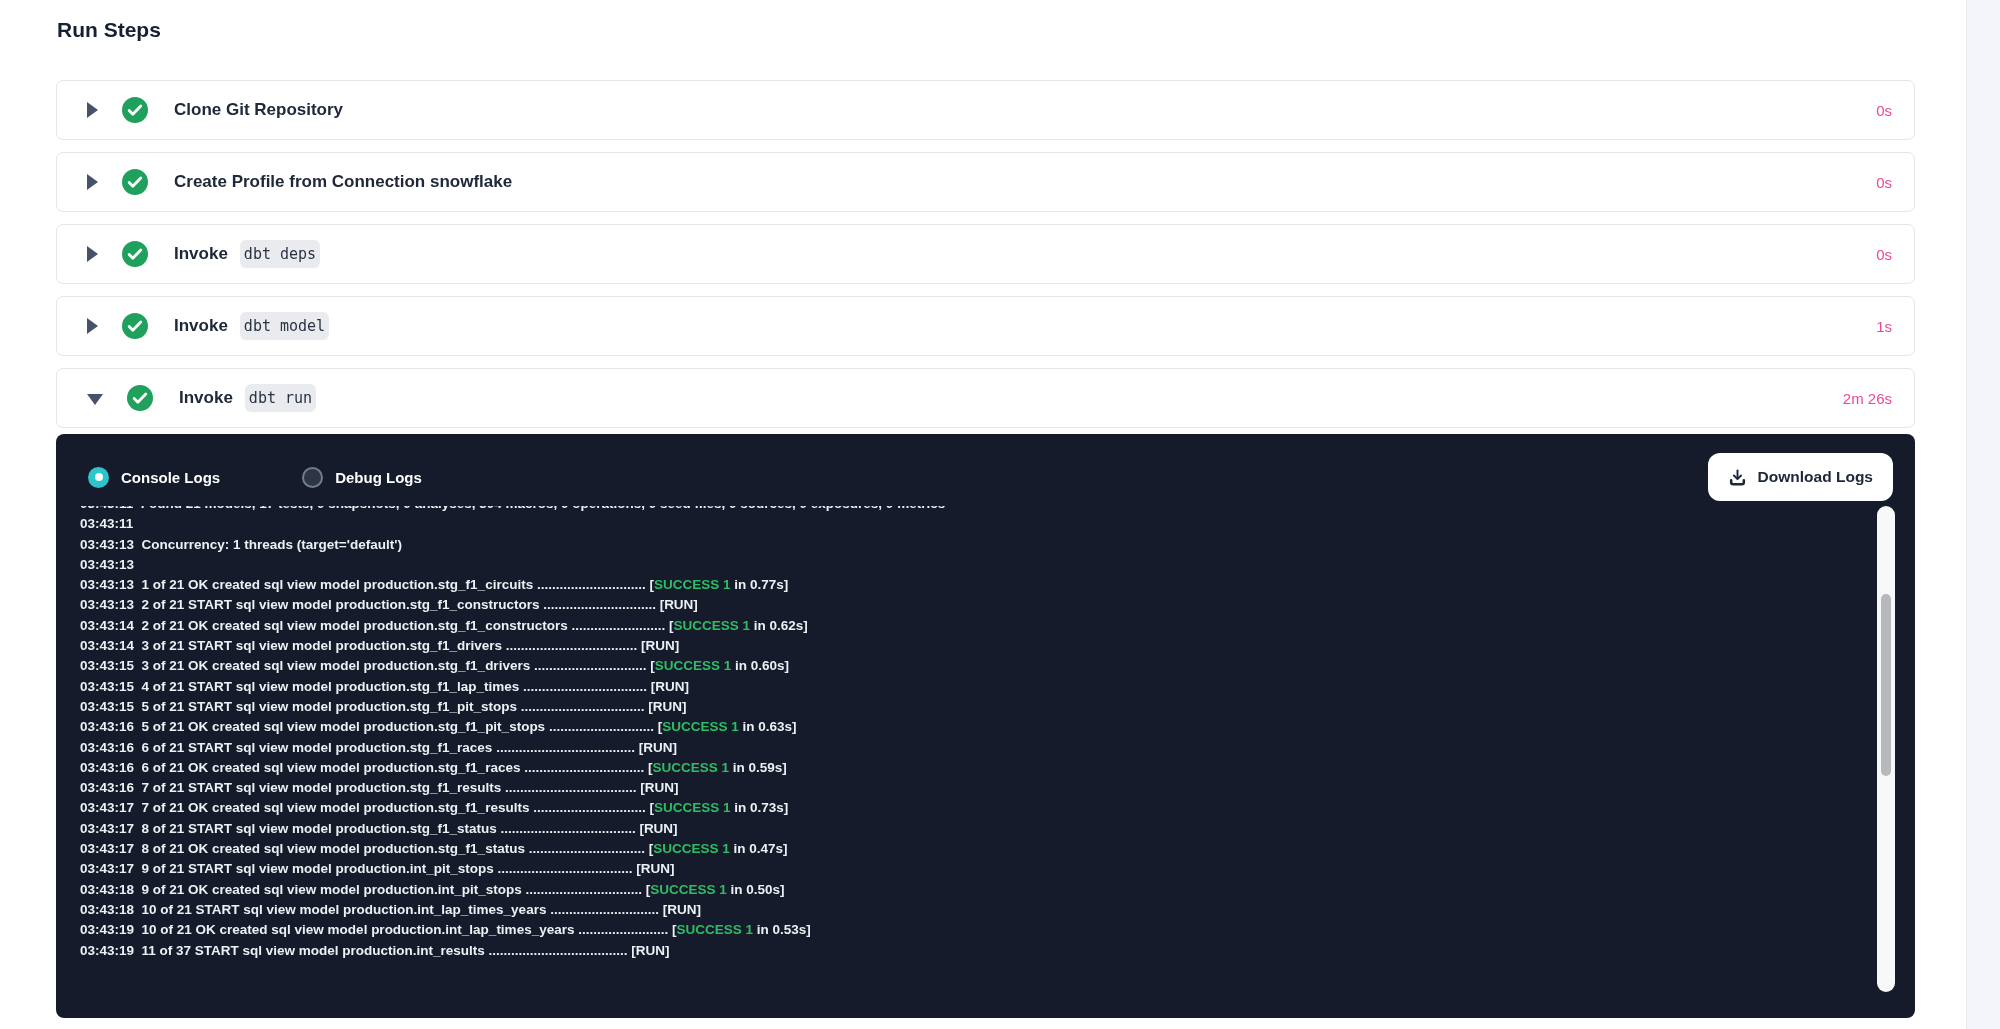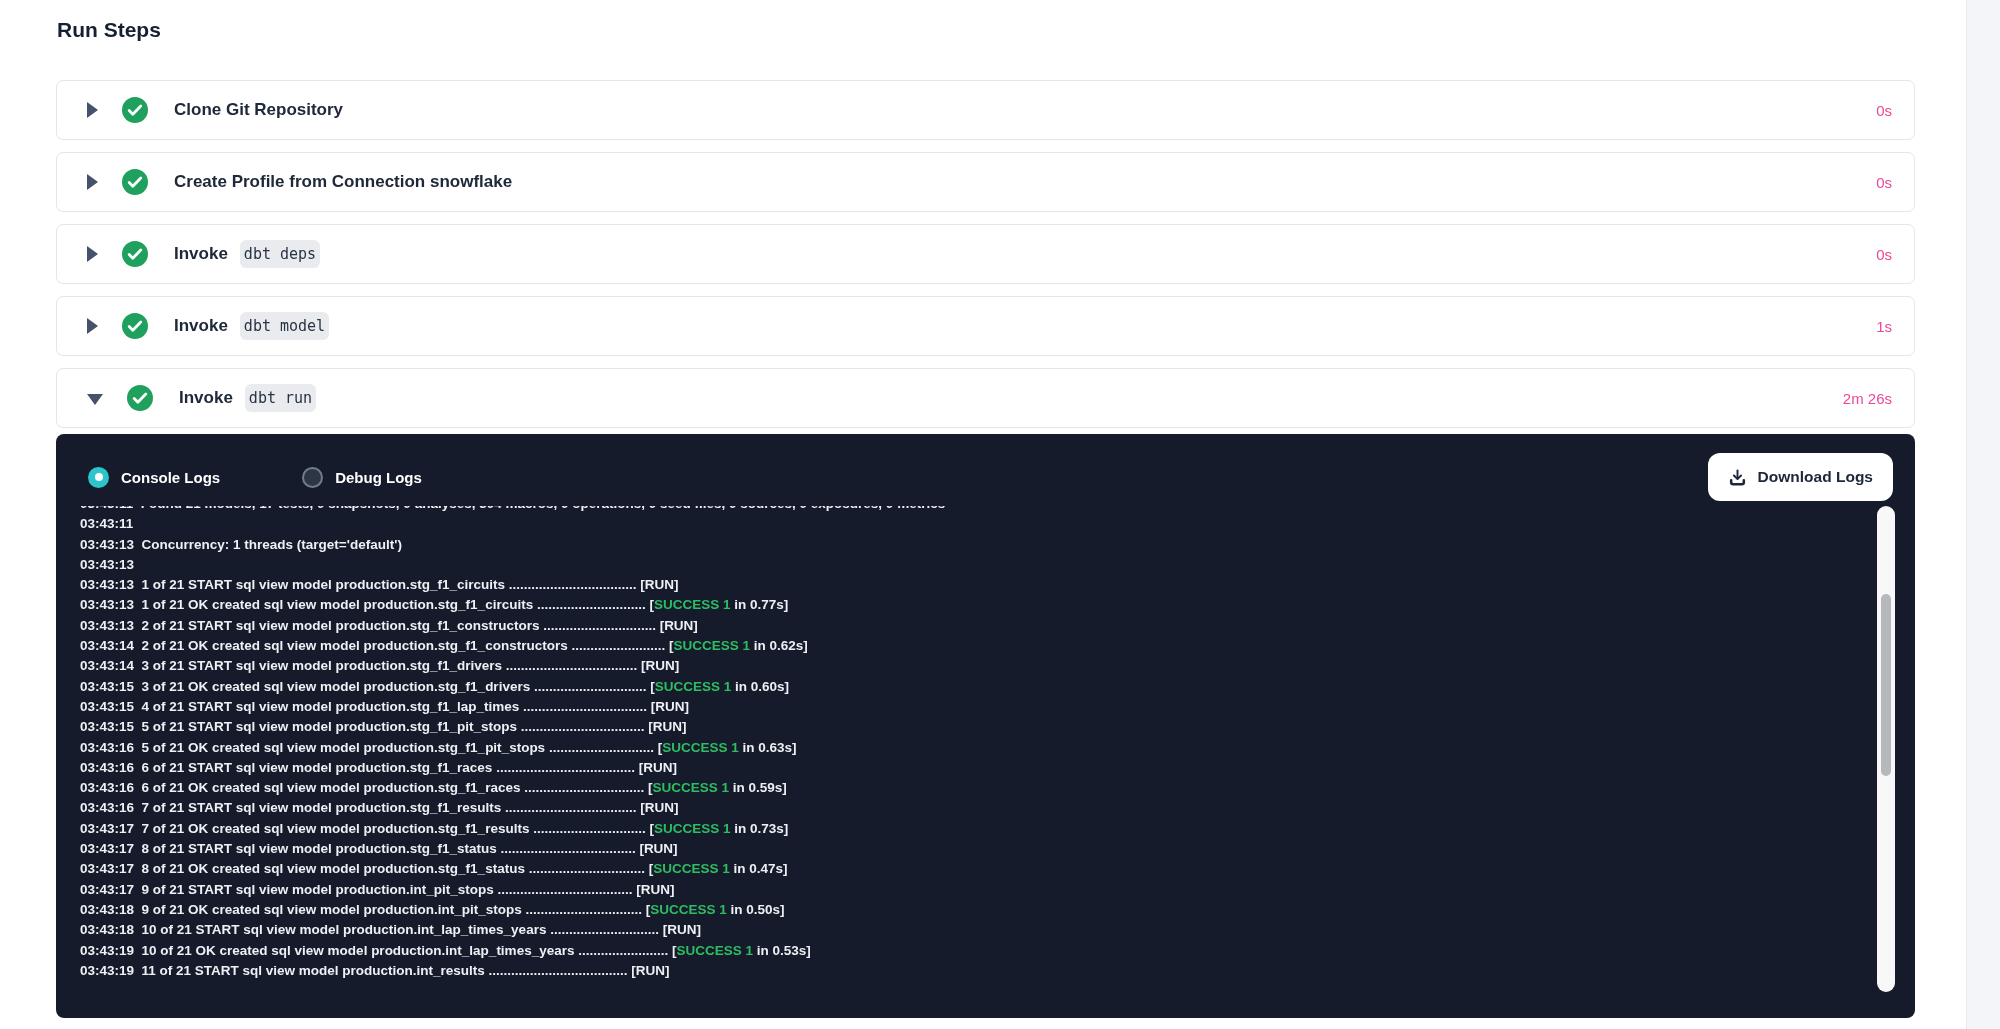--- a/index.html
+++ b/index.html
@@ -155,21 +155,20 @@
   <div class="log-viewport">
     <div class="log-lines" id="log-lines">
   <div class="log-line"><span>03:43:11  Found 21 models, 17 tests, 0 snapshots, 0 analyses, 304 macros, 0 operations, 0 seed files, 0 sources, 0 exposures, 0 metrics</span><span class="log-green"></span><span></span></div>
 
   <div class="log-line"><span>03:43:11  </span><span class="log-green"></span><span></span></div>
 
   <div class="log-line"><span>03:43:13  Concurrency: 1 threads (target='default')</span><span class="log-green"></span><span></span></div>
 
   <div class="log-line"><span>03:43:13  </span><span class="log-green"></span><span></span></div>
 
-  <div class="log-line"><span>03:43:13  1 of 21 START sql view model production.stg_f1_circuits .................................. [RUN]</span><span class="log-green"></span><span></span></div>
 
   <div class="log-line"><span>03:43:13  1 of 21 OK created sql view model production.stg_f1_circuits ............................. [</span><span class="log-green">SUCCESS 1</span><span> in 0.77s]</span></div>
 
   <div class="log-line"><span>03:43:13  2 of 21 START sql view model production.stg_f1_constructors .............................. [RUN]</span><span class="log-green"></span><span></span></div>
 
   <div class="log-line"><span>03:43:14  2 of 21 OK created sql view model production.stg_f1_constructors ......................... [</span><span class="log-green">SUCCESS 1</span><span> in 0.62s]</span></div>
 
   <div class="log-line"><span>03:43:14  3 of 21 START sql view model production.stg_f1_drivers ................................... [RUN]</span><span class="log-green"></span><span></span></div>
 
   <div class="log-line"><span>03:43:15  3 of 21 OK created sql view model production.stg_f1_drivers .............................. [</span><span class="log-green">SUCCESS 1</span><span> in 0.60s]</span></div>
@@ -194,21 +193,21 @@
   <div class="log-line"><span>03:43:17  8 of 21 OK created sql view model production.stg_f1_status ............................... [</span><span class="log-green">SUCCESS 1</span><span> in 0.47s]</span></div>
 
   <div class="log-line"><span>03:43:17  9 of 21 START sql view model production.int_pit_stops .................................... [RUN]</span><span class="log-green"></span><span></span></div>
 
   <div class="log-line"><span>03:43:18  9 of 21 OK created sql view model production.int_pit_stops ............................... [</span><span class="log-green">SUCCESS 1</span><span> in 0.50s]</span></div>
 
   <div class="log-line"><span>03:43:18  10 of 21 START sql view model production.int_lap_times_years ............................. [RUN]</span><span class="log-green"></span><span></span></div>
 
   <div class="log-line"><span>03:43:19  10 of 21 OK created sql view model production.int_lap_times_years ........................ [</span><span class="log-green">SUCCESS 1</span><span> in 0.53s]</span></div>
 
-  <div class="log-line"><span>03:43:19  11 of 21 START sql view model production.int_results ..................................... [RUN]</span><span class="log-green"></span><span></span></div>
+  <div class="log-line"><span>03:43:19  11 of 37 START sql view model production.int_results ..................................... [RUN]</span><span class="log-green"></span><span></span></div>
 </div>
   </div>
 
   <div class="scroll-track">
     <div class="scroll-thumb"></div>
   </div>
 </div>
 
 <div class="right-strip"></div>
 

